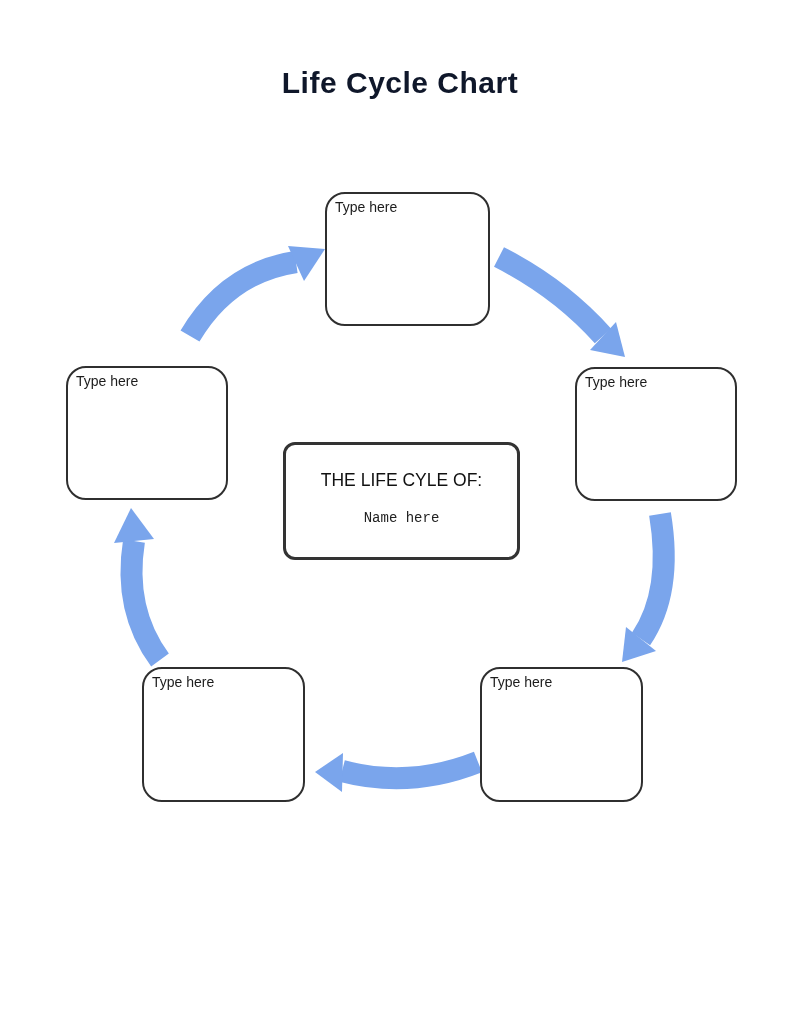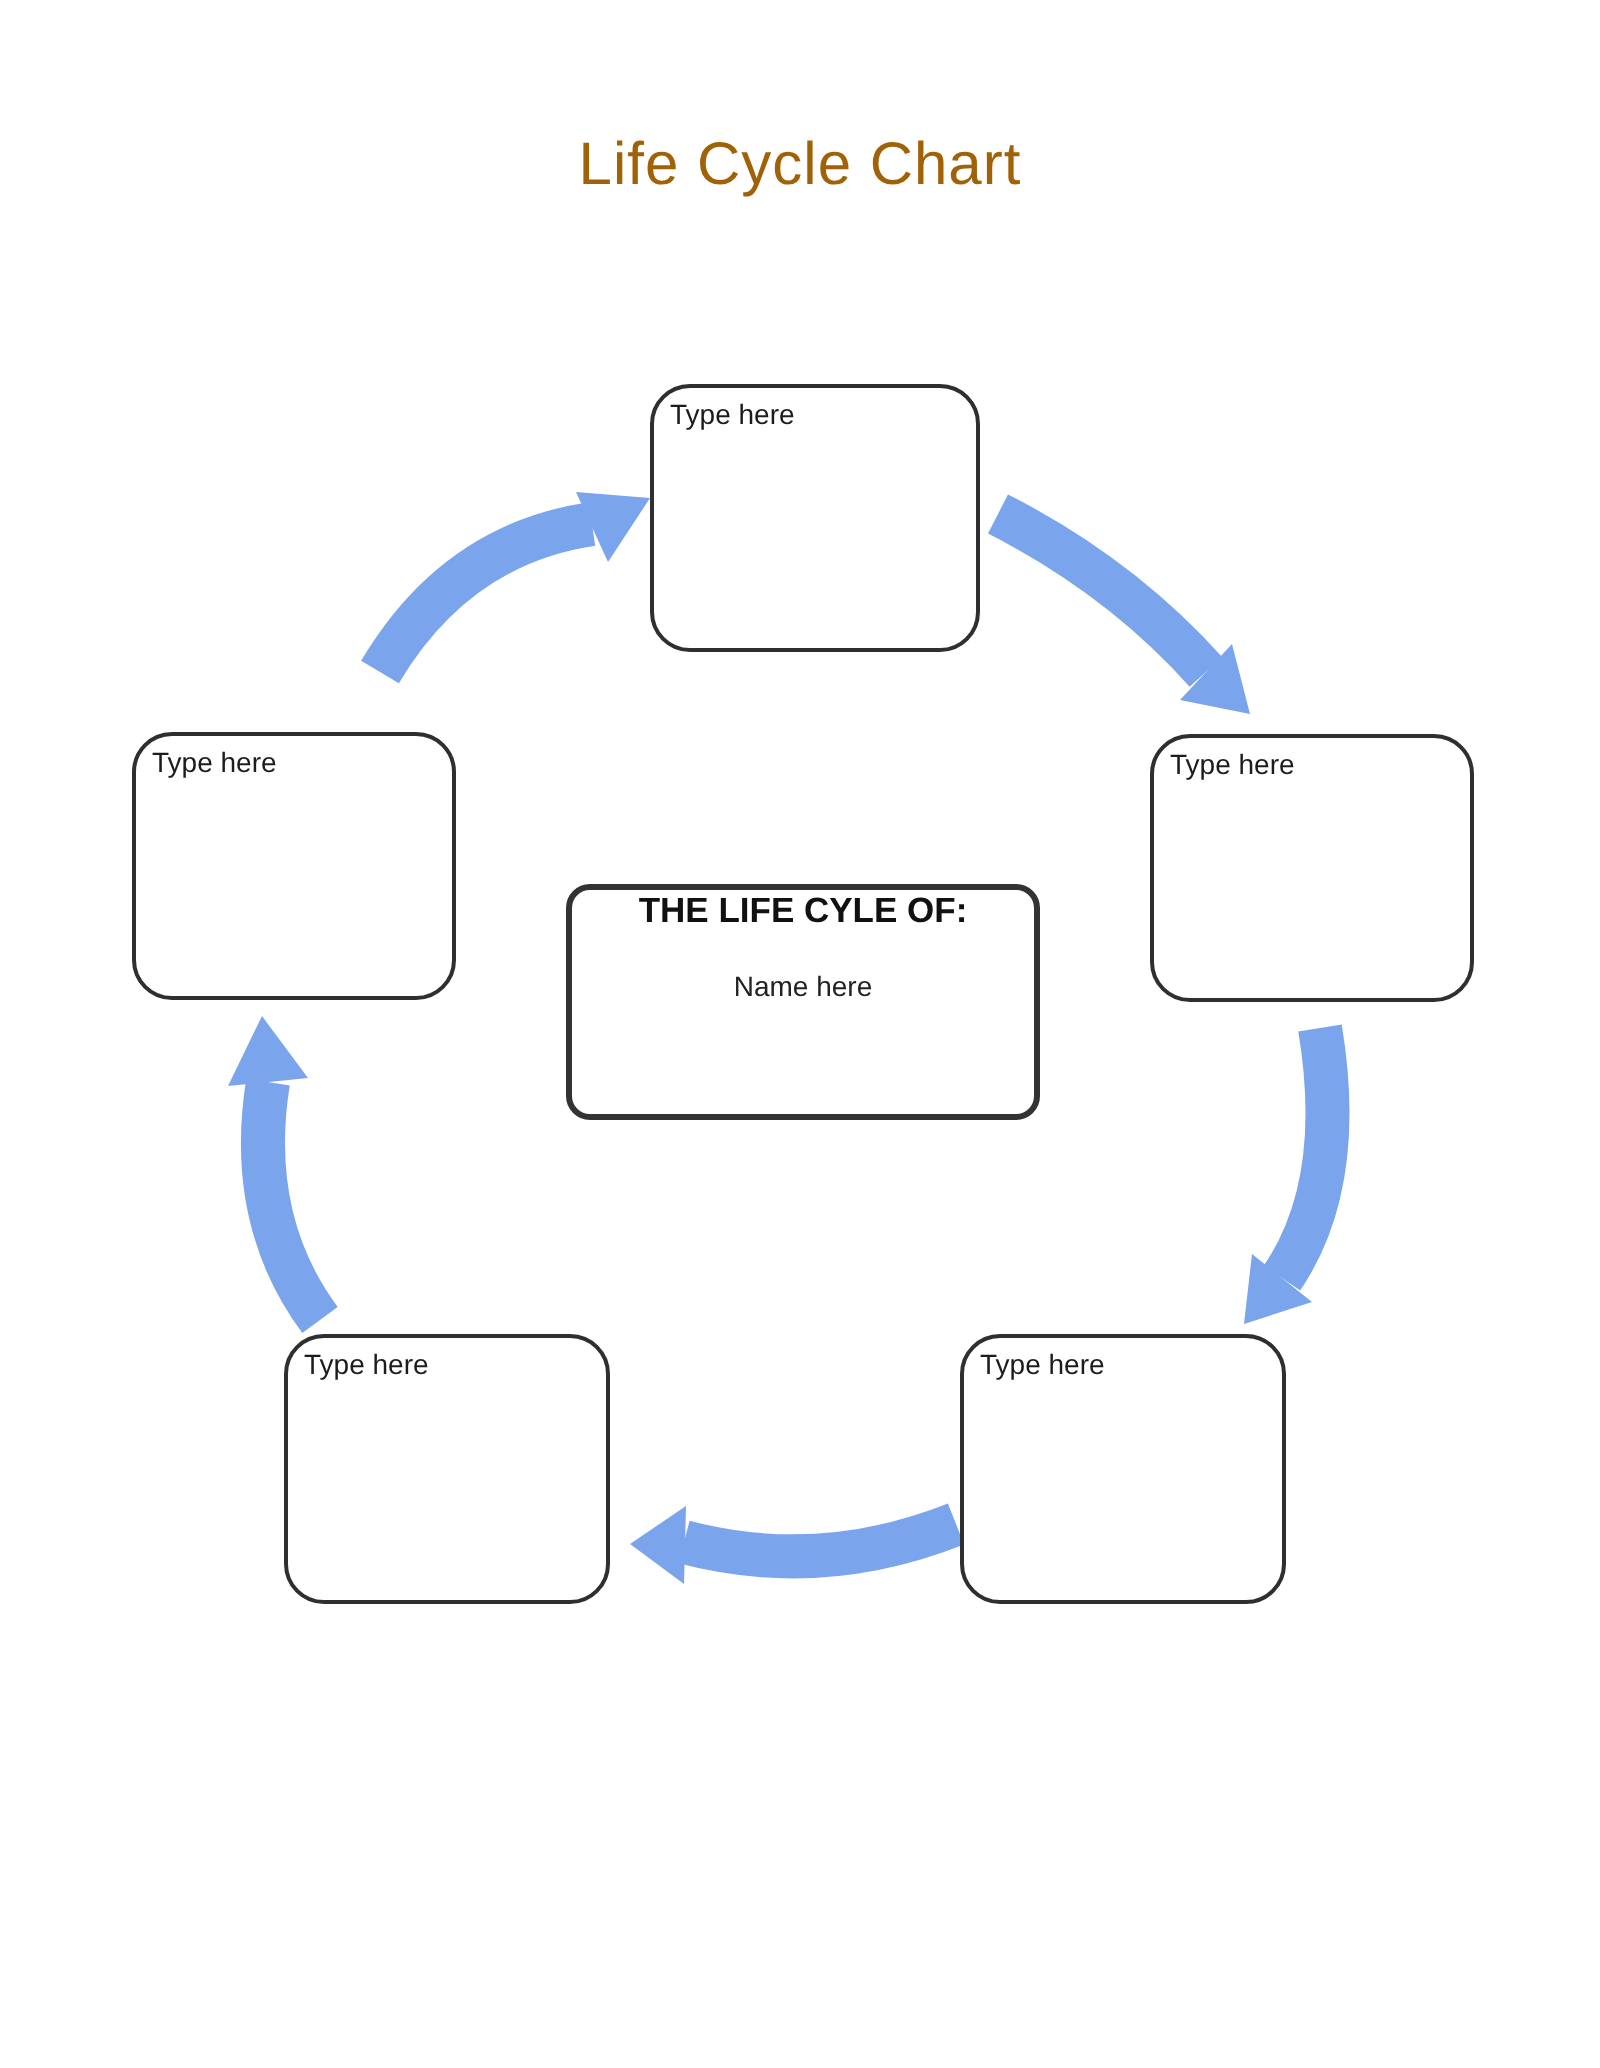--- a/index.html
+++ b/index.html
@@ -19,23 +19,23 @@
     font-family: "Liberation Sans", sans-serif;
     color: var(--text);
   }
   .page-title {
     position: absolute;
     top: 66px;
     left: 0;
     width: 100%;
     text-align: center;
     font-size: 30px;
-    font-weight: normal;
+    font-weight: bold;
     letter-spacing: 0.5px;
-    color: #a16207;
+    color: #0f172a;
   }
   .arrows-layer {
     position: absolute;
     top: 0; left: 0;
     width: 800px; height: 1034px;
     pointer-events: none;
   }
   .arrow-body {
     fill: none;
     stroke: var(--arrow);
@@ -61,30 +61,31 @@
   .center-box {
     position: absolute;
     left: 283px; top: 442px;
     width: 237px; height: 118px;
     background: #ffffff;
     border: 3.5px solid var(--center-border);
     border-radius: 12px;
     text-align: center;
   }
   .center-heading {
-    margin-top: 0;
+    margin-top: 25px;
     font-size: 17.5px;
-    font-weight: bold;
+    font-weight: normal;
     color: #111;
   }
   .center-name {
     margin-top: 19px;
     font-size: 14px;
     color: #222;
     cursor: text;
+    font-family: Liberation Mono, monospace;
   }
 </style>
 </head>
 <body>
 
 <div class="canvas">
 
   <h1 class="page-title">Life Cycle Chart</h1>
 
   <svg class="arrows-layer" viewBox="0 0 800 1034" xmlns="http://www.w3.org/2000/svg" aria-hidden="true">

